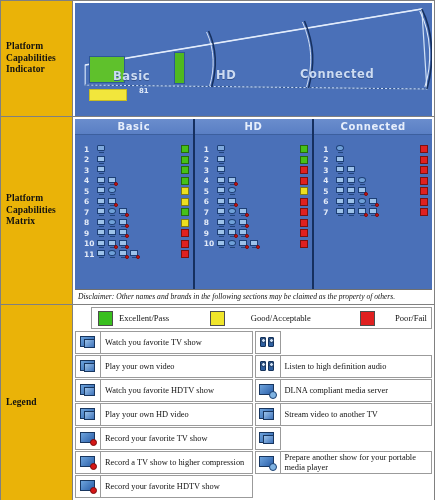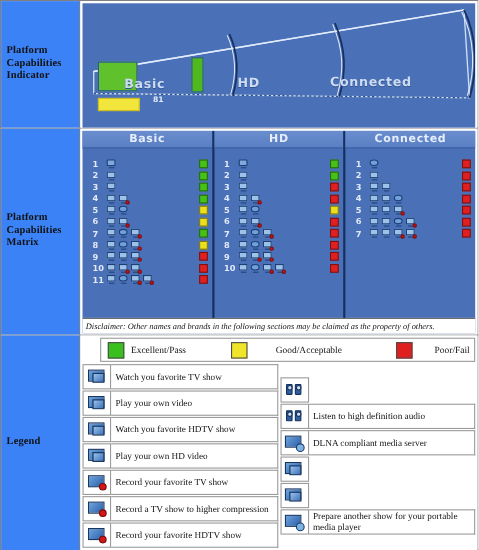--- a/index.html
+++ b/index.html
@@ -11,21 +11,21 @@
   .sheet{
     width:435px;height:500px;box-sizing:border-box;
     display:flex;flex-direction:column;
     background:#ffffff;
     border-bottom:1px dotted #9a9a9a;
   }
   .row{display:flex;box-sizing:border-box;border:1px solid #808080;border-top:none;}
   .row.first{border-top:1px solid #808080;}
   .rowlabel{
     width:72px;min-width:72px;box-sizing:border-box;
-    background:#3b82f6;
+    background:#eab308;
     border-right:1px solid #808080;
     display:flex;align-items:center;
     padding-left:5px;
     font-weight:bold;font-size:9.5px;line-height:11.5px;color:#111;
     letter-spacing:.1px;
   }
   .rowbody{flex:1;box-sizing:border-box;background:#ffffff;padding:2px;}
 
   
   .r1{height:117px;}
@@ -105,21 +105,21 @@
   .lg-st{flex:1;display:flex;align-items:center;}
   .lg-sq{width:15px;height:15px;border:1px solid #4d4d4d;box-sizing:border-box;margin:0 6px 0 6px;}
   .lg-sq.g{background:#39bf1e;}
   .lg-sq.y{background:#f0e52a;}
   .lg-sq.r{background:#e02020;}
   .lg-st span{font-size:8.6px;color:#111;}
   .lg-st.c2{justify-content:flex-start;gap:20px;}
   .lg-st.c3{justify-content:flex-end;padding-right:4px;}
   .lg-st.c3 .lg-sq{margin-right:20px;}
 
-  .lg-grid{flex:1;display:flex;gap:2px;align-items:center;}
+  .lg-grid{flex:1;display:flex;gap:2px;}
   .lg-colm{flex:1;display:flex;flex-direction:column;}
   .lg-item{display:flex;align-items:stretch;margin-bottom:1px;min-height:23px;}
   .lg-icon{
     width:26px;min-width:26px;border:1px solid #9b9b9b;box-sizing:border-box;
     display:flex;align-items:center;justify-content:center;background:#fff;
   }
   .lg-text{
     flex:1;border:1px solid #9b9b9b;border-left:none;box-sizing:border-box;
     display:flex;align-items:center;padding-left:4px;
     font-size:8.4px;line-height:9.4px;color:#111;
@@ -790,20 +790,21 @@
                 </div>
                 <div class="lg-text">DLNA compliant media server</div>
               </div>
               <div class="lg-item">
                 <div class="lg-icon">
                   <span class="bigic">
                     <span class="s1"></span>
                     <span class="s2"></span>
                   </span>
                 </div>
+                <div class="lg-text">Stream video to another TV</div>
               </div>
               <div class="lg-item">
                 <div class="lg-icon">
                   <span class="bigic">
                     <span class="s1"></span>
                     <span class="s2"></span>
                   </span>
                 </div>
               </div>
               <div class="lg-item">

